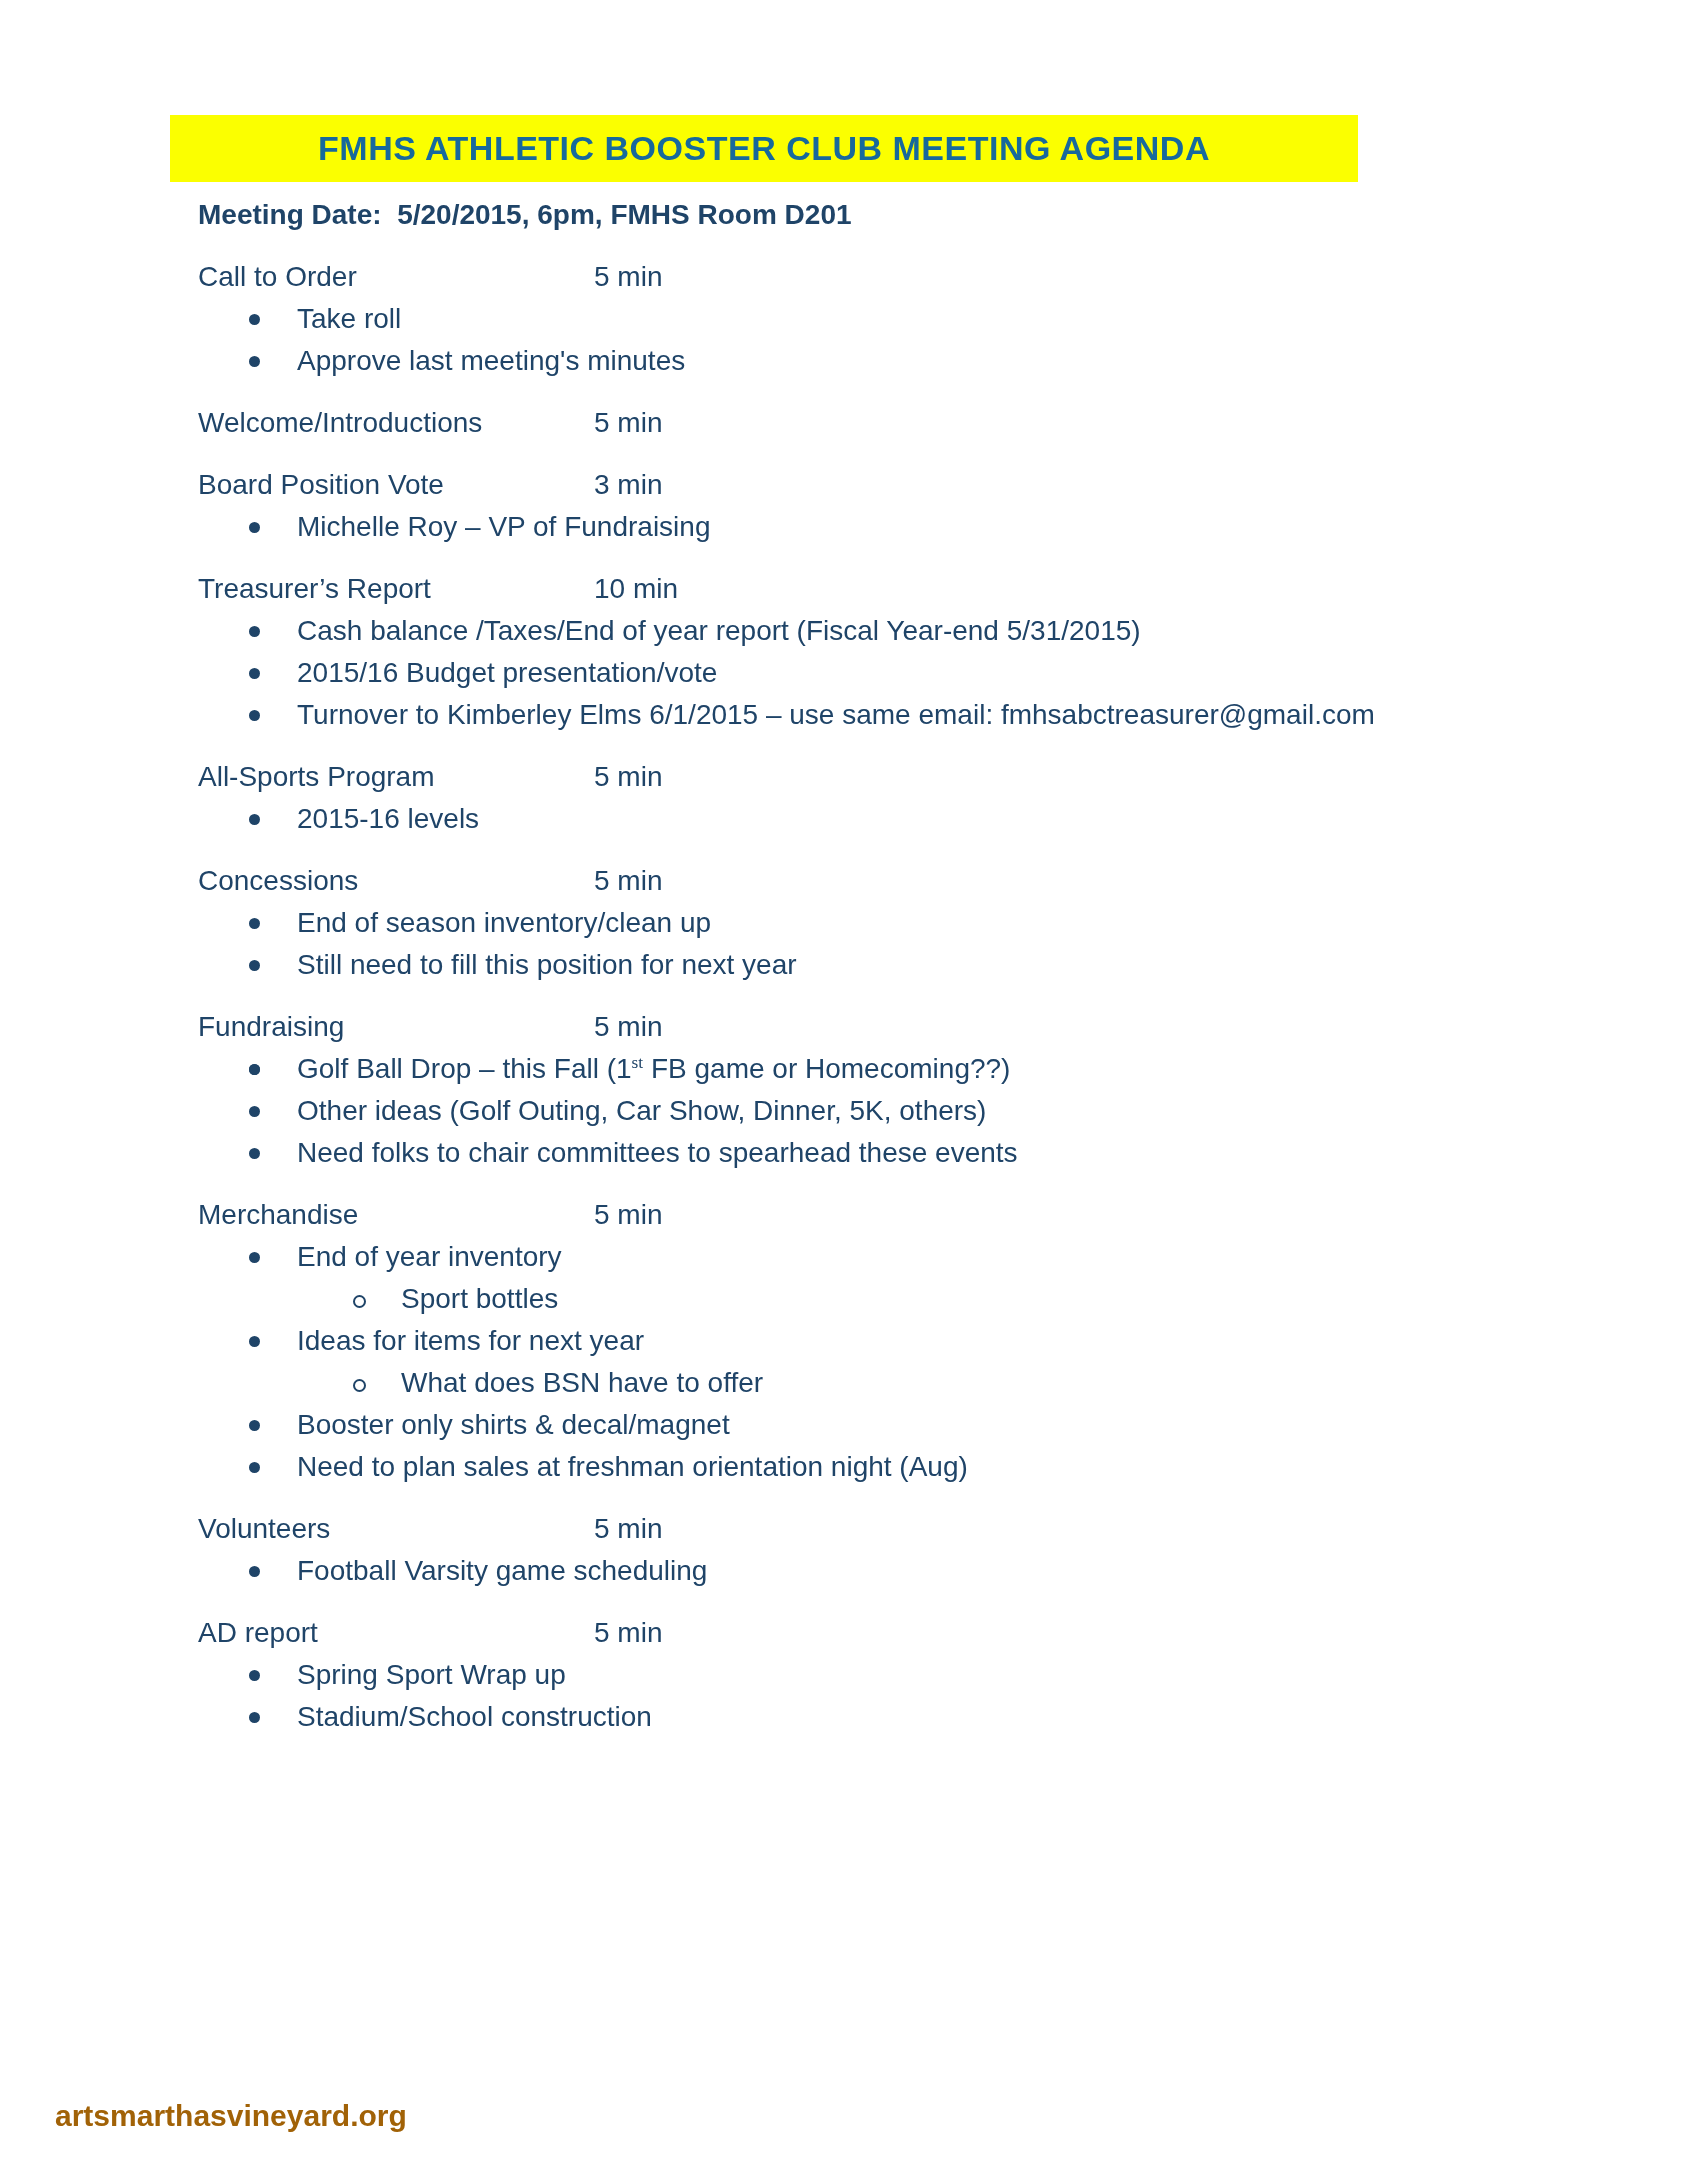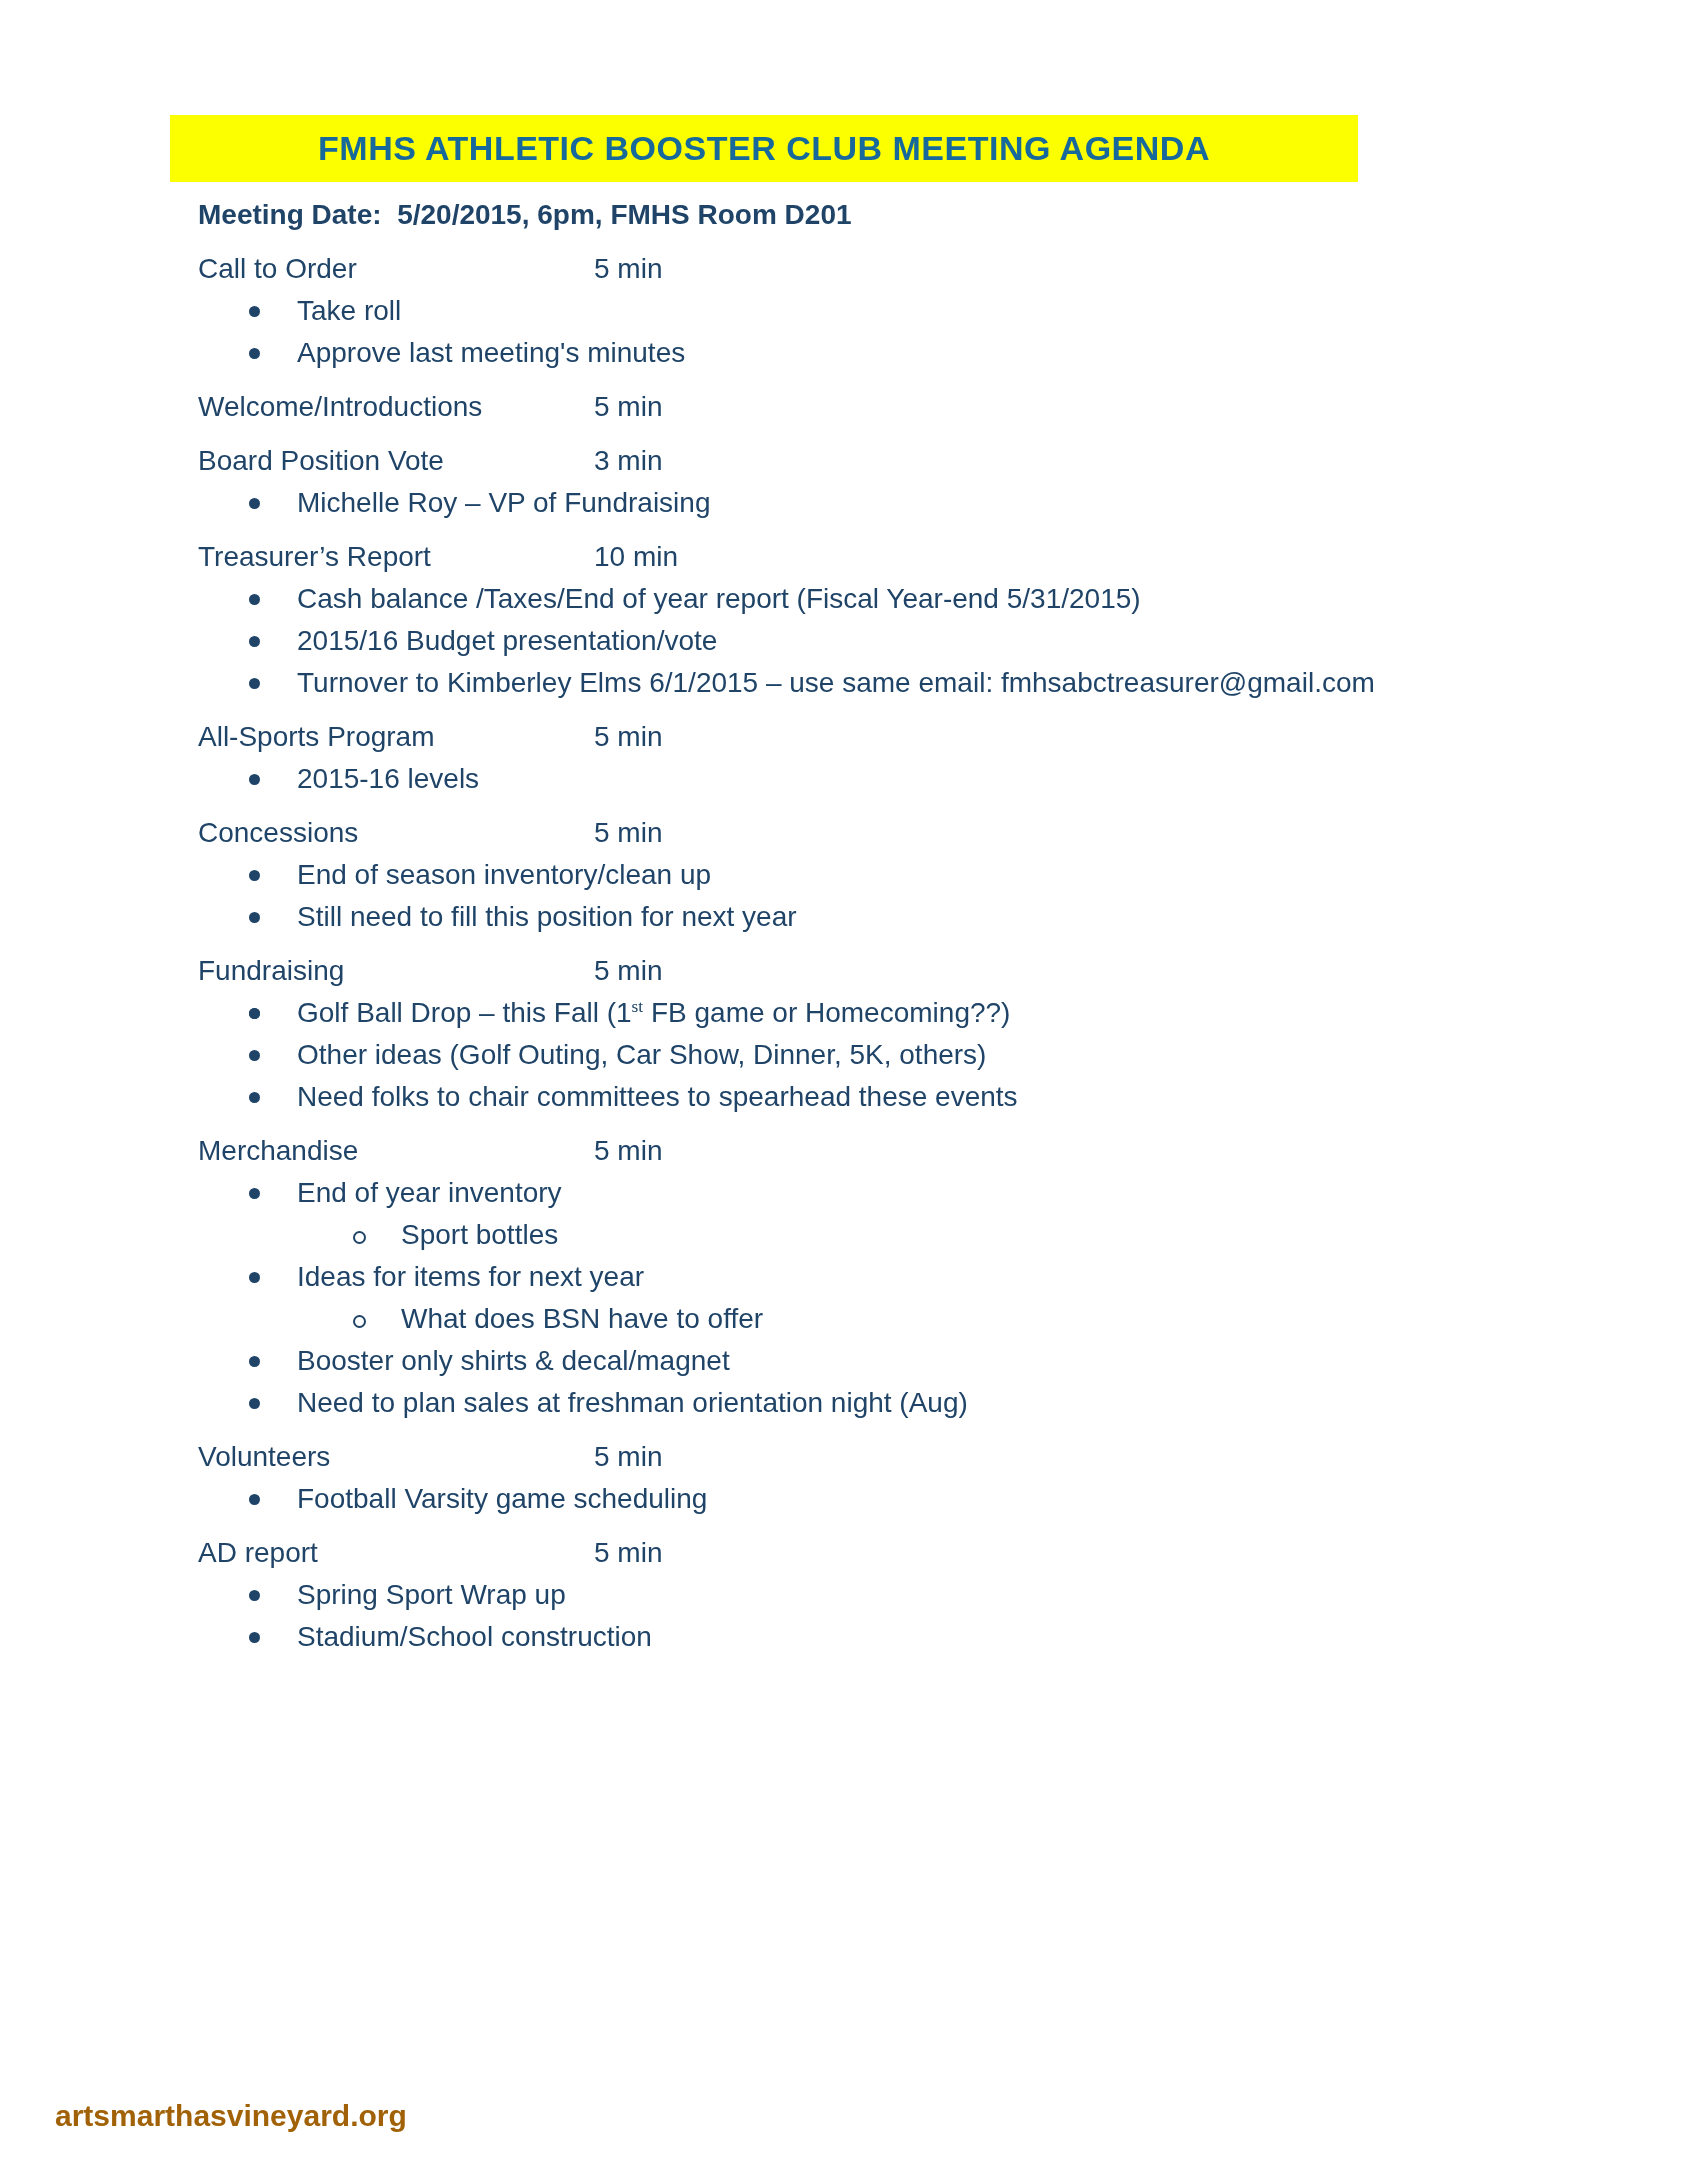--- a/index.html
+++ b/index.html
@@ -28,21 +28,21 @@
   }
 
   .content {
     position: absolute;
     left: 198px; top: 194px;
     width: 1317px;
     font-size: 28px;
   }
   .meeting-date { line-height: 42px; white-space: pre-wrap; font-weight: bold; }
 
-  .section { margin-top: 12px; }
+  .section { margin-top: 20px; }
   .header-row { display: flex; line-height: 42px; }
   .sec-title { width: 396px; flex: 0 0 396px; }
   .sec-time  { white-space: nowrap; }
 
   .item {
     position: relative;
     padding-left: 99px;
     line-height: 42px;
   }
   .item.sub { padding-left: 203px; }

